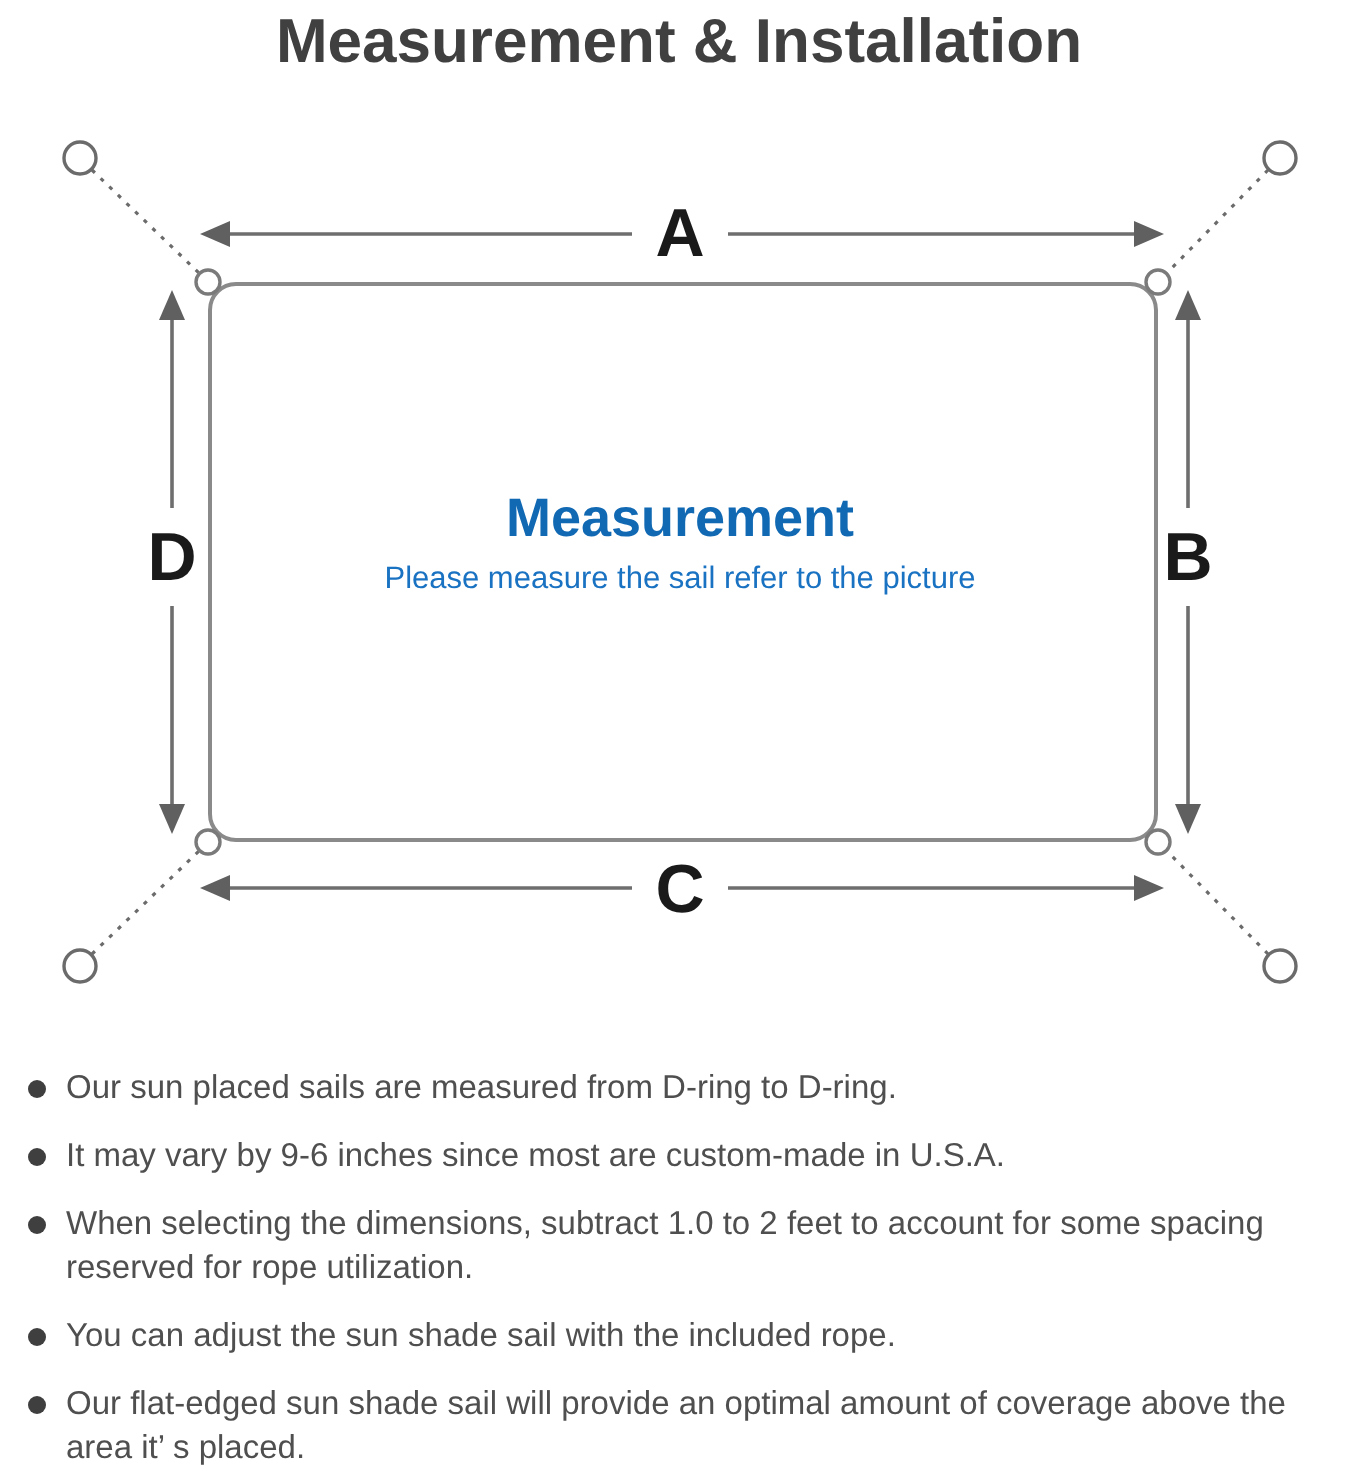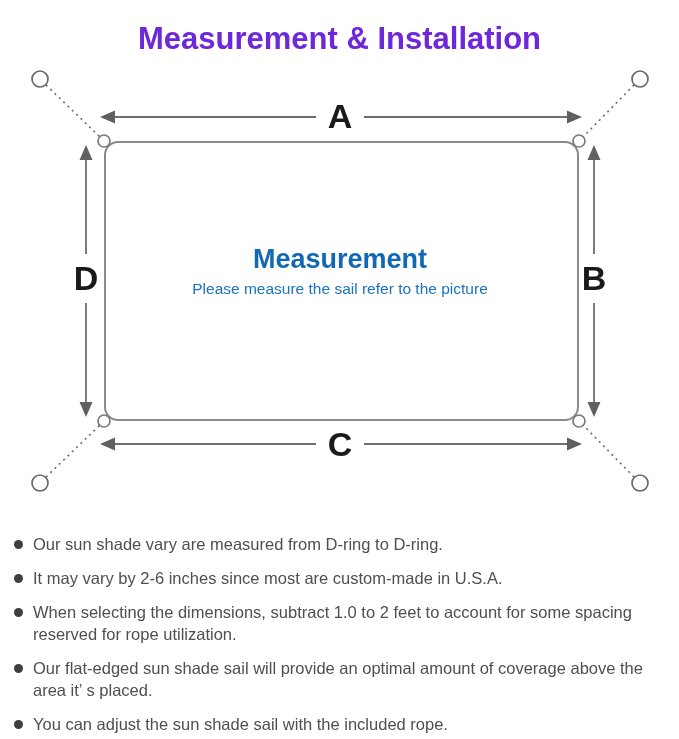--- a/index.html
+++ b/index.html
@@ -11,25 +11,25 @@
     background: #ffffff;
     font-family: "Liberation Sans", sans-serif;
     overflow: hidden;
   }
   .title {
     position: absolute;
     top: 0;
     left: 0;
     width: 100%;
     margin: 0;
-    padding-top: 21px;
+    padding-top: 3px;
     text-align: center;
     font-size: 31px;
     font-weight: bold;
-    color: #6d28d9;
+    color: #404040;
   }
   .diagram {
     position: absolute;
     top: 60px;
     left: 0;
     width: 679px;
     height: 460px;
   }
   .diagram svg { display: block; }
   svg text { font-family: "Liberation Sans", sans-serif; }
@@ -141,33 +141,33 @@
       <text x="86" y="230" text-anchor="middle" class="dim-label">D</text>
 
       <text x="340" y="208" text-anchor="middle" class="center-title">Measurement</text>
       <text x="340" y="234" text-anchor="middle" class="center-sub">Please measure the sail refer to the picture</text>
     </svg>
   </div>
 
   <ul class="notes">
     <li>
       <span class="dot"></span>
-      <span class="note-text">Our sun shade vary are measured from D-ring to D-ring.</span>
+      <span class="note-text">Our sun placed sails are measured from D-ring to D-ring.</span>
     </li>
     <li>
       <span class="dot"></span>
-      <span class="note-text">It may vary by 2-6 inches since most are custom-made in U.S.A.</span>
+      <span class="note-text">It may vary by 9-6 inches since most are custom-made in U.S.A.</span>
     </li>
     <li>
       <span class="dot"></span>
       <span class="note-text">When selecting the dimensions, subtract 1.0 to 2 feet to account for some spacing reserved for rope utilization.</span>
     </li>
     <li>
       <span class="dot"></span>
-      <span class="note-text">Our flat-edged sun shade sail will provide an optimal amount of coverage above the area it’ s placed.</span>
+      <span class="note-text">You can adjust the sun shade sail with the included rope.</span>
     </li>
     <li>
       <span class="dot"></span>
-      <span class="note-text">You can adjust the sun shade sail with the included rope.</span>
+      <span class="note-text">Our flat-edged sun shade sail will provide an optimal amount of coverage above the area it’ s placed.</span>
     </li>
   </ul>
 
 </div>
 
 </body></html>

